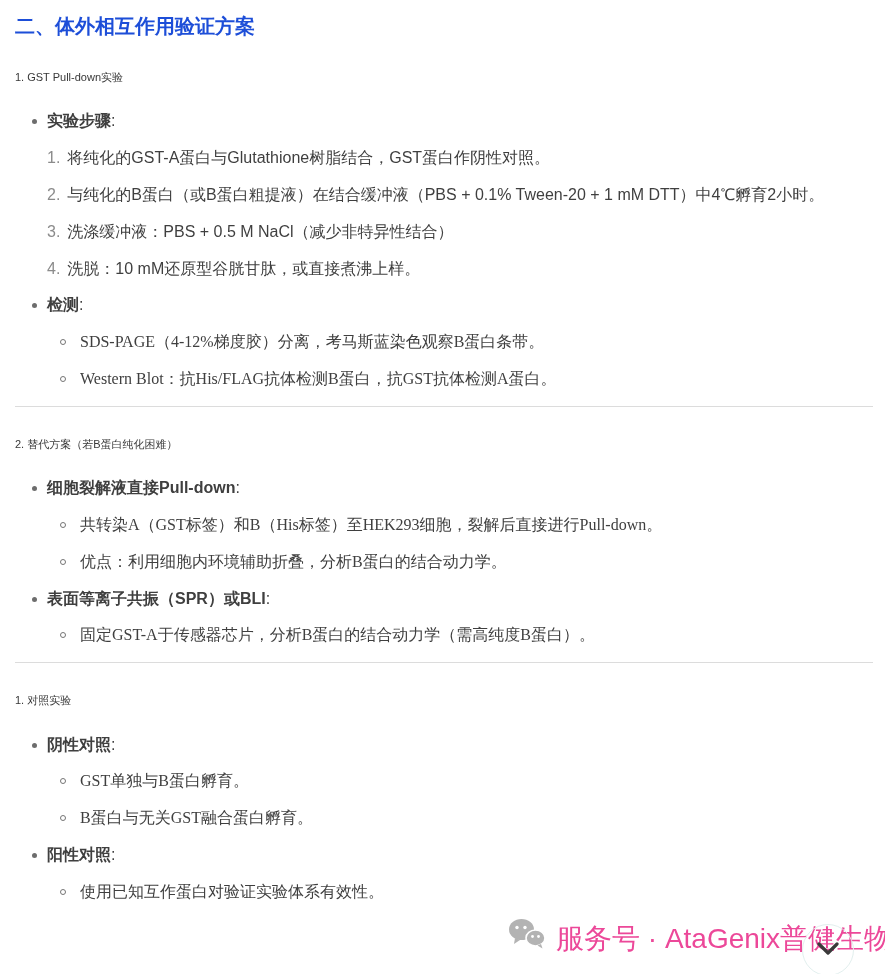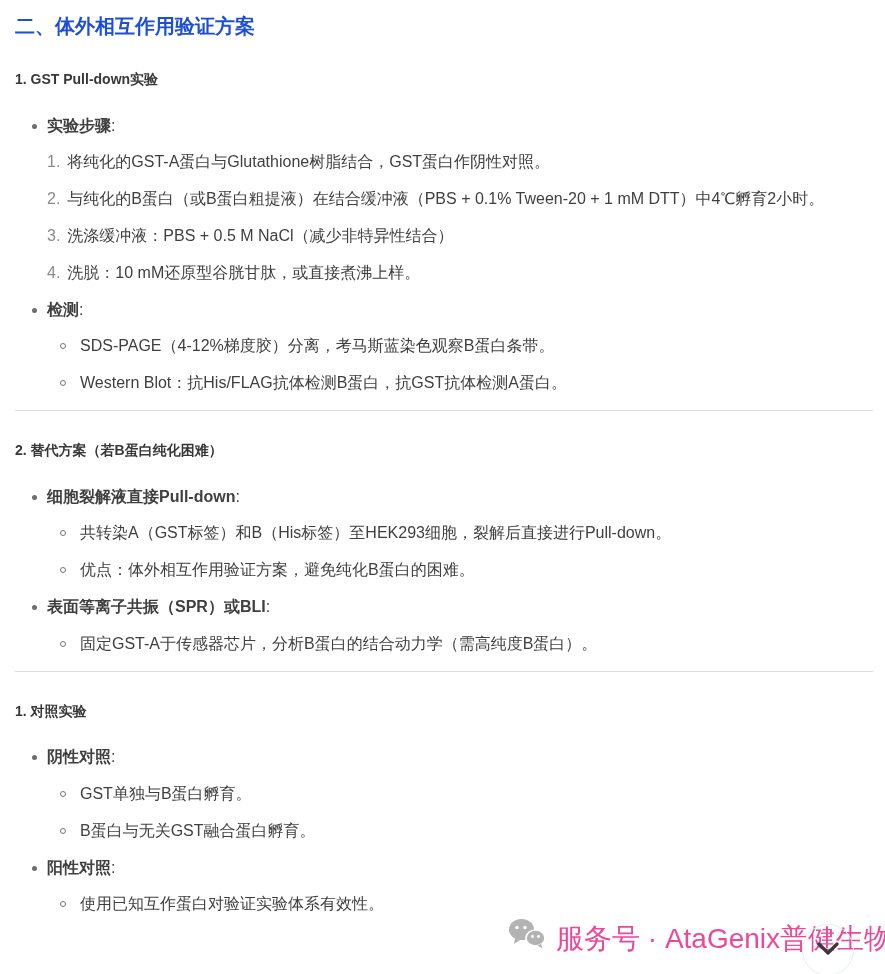--- a/index.html
+++ b/index.html
@@ -14,39 +14,39 @@
     position: relative;
     overflow: hidden;
   }
   .doc { padding: 12px 12px 10px 15px; }
 
   h2.title {
     font-size: 20px; line-height: 1.4; font-weight: bold;
     color: #1d4ed8; margin: 0 0 30px 0;
   }
   h3.heading {
-    font-size: 14px; line-height: 1.4; font-weight: bold;
+    font-size: 11px; line-height: 1.4; font-weight: normal;
     color: #383838; margin: 30px 0 22px 0;
   }
 
   ul { list-style: none; margin: 2px; padding: 0; }
 
   .l1 > li { position: relative; padding-left: 30px; margin: 8px 0; }
   .dot {
     position: absolute; left: 15px; top: 12px;
     width: 5px; height: 5px; border-radius: 50%; background: #6d6d6d;
   }
   .b { font-weight: bold; }
 
   ol.num { list-style: none; margin: 8px 0 0 0; padding: 0; }
   ol.num > li { display: flex; margin: 8px 0; }
   .nmark { color: #8b8b8b; flex: 0 0 auto; margin-right: 7px; }
 
   .l2 { margin: 8px 0 0 0; }
-  .l2 > li { position: relative; padding-left: 33px; margin: 8px 0; }
+  .l2 > li { position: relative; padding-left: 33px; margin: 8px 0; font-family: Liberation Serif, serif; }
   .circ {
     position: absolute; left: 13px; top: 11px;
     width: 6px; height: 6px; border: 1px solid #757575;
     border-radius: 50%; background: transparent;
   }
 
   hr.divider {
     border: none; border-top: 1px solid #dcdcdc;
     margin: 12px 0 0 0;
   }
@@ -124,21 +124,21 @@
       <li>
         <span class="dot"></span>
         <span class="b">细胞裂解液直接Pull-down</span><span>:</span>
         <ul class="l2">
           <li>
             <span class="circ"></span>
             <span>共转染A（GST标签）和B（His标签）至HEK293细胞，裂解后直接进行Pull-down。</span>
           </li>
           <li>
             <span class="circ"></span>
-            <span>优点：体外相互作用验证方案，避免纯化B蛋白的困难。</span>
+            <span>优点：利用细胞内环境辅助折叠，分析B蛋白的结合动力学。</span>
           </li>
         </ul>
       </li>
       <li>
         <span class="dot"></span>
         <span class="b">表面等离子共振（SPR）或BLI</span><span>:</span>
         <ul class="l2">
           <li>
             <span class="circ"></span>
             <span>固定GST-A于传感器芯片，分析B蛋白的结合动力学（需高纯度B蛋白）。</span>

